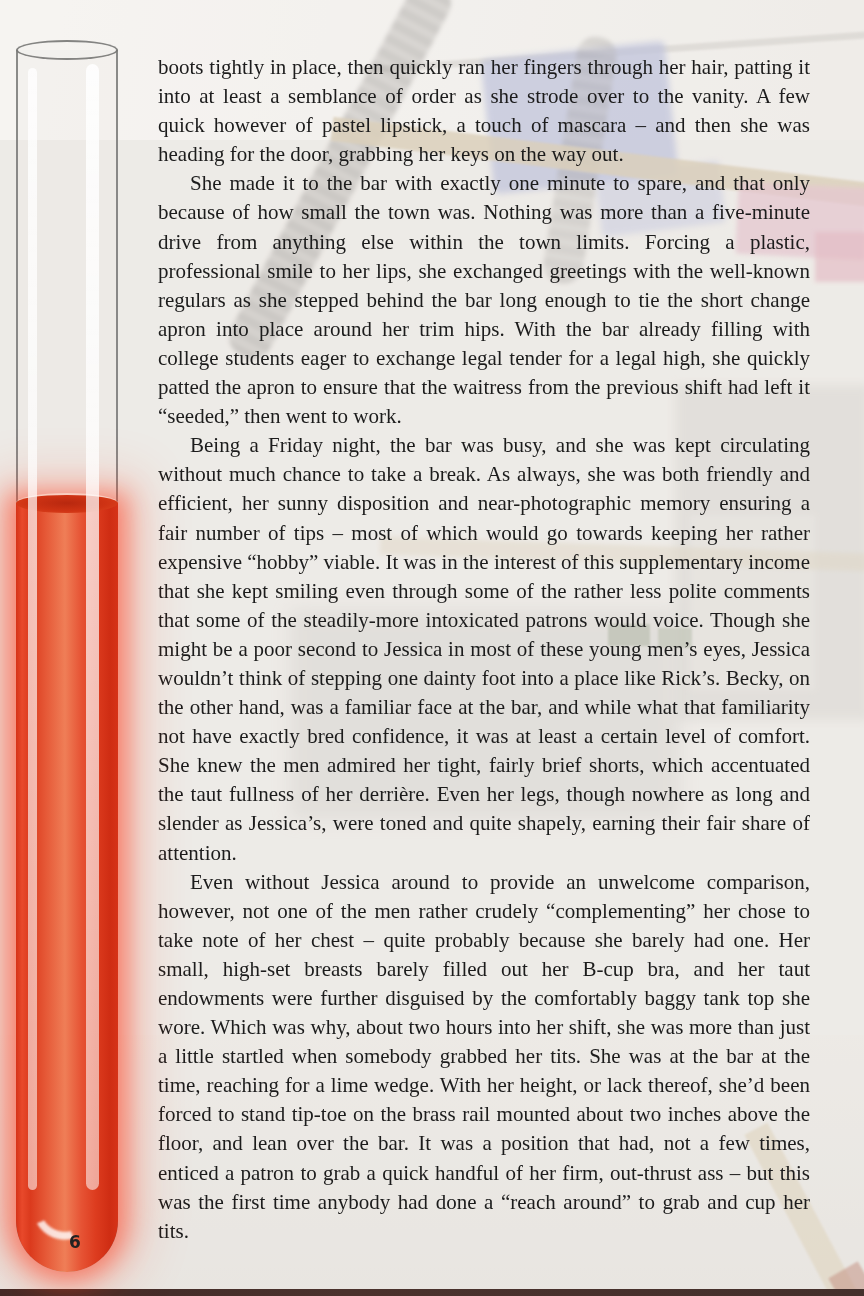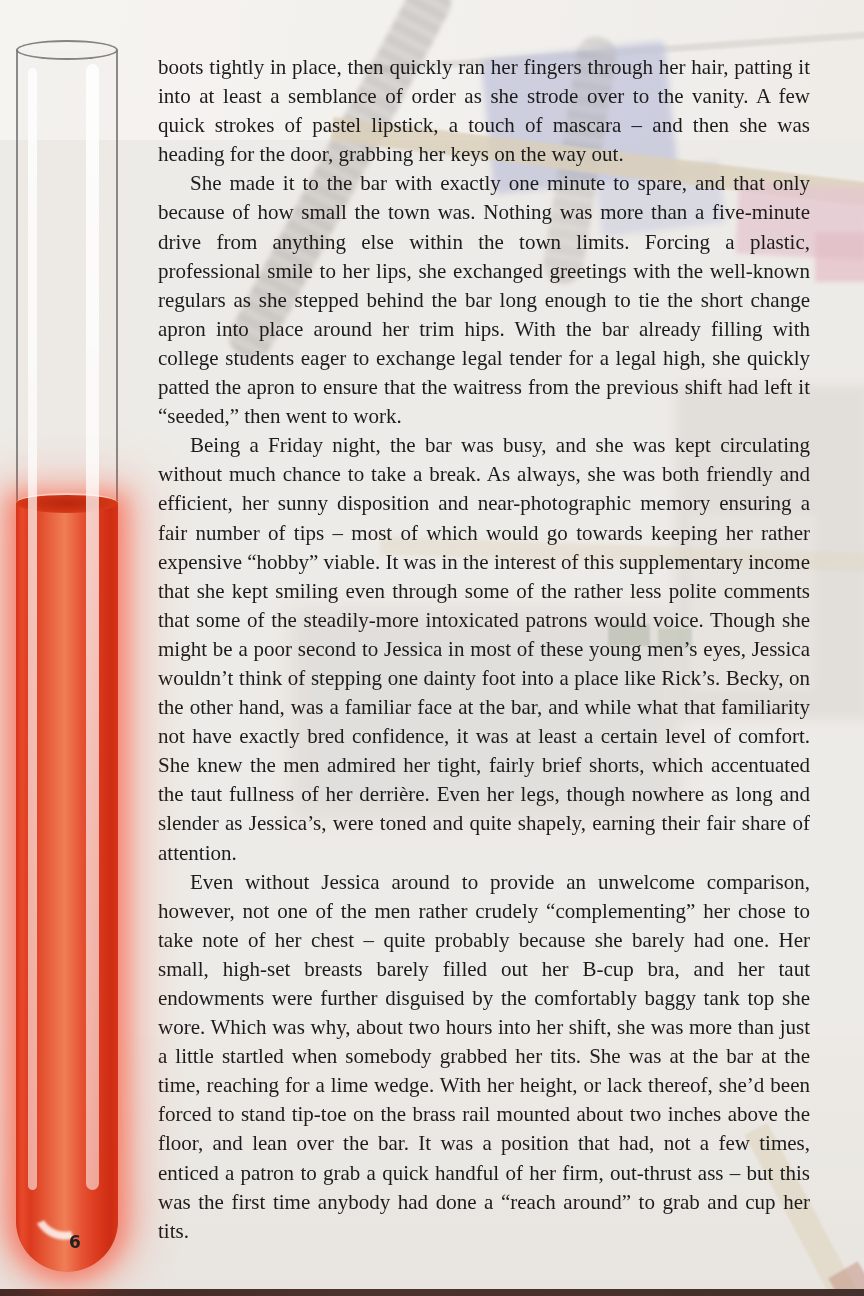--- a/index.html
+++ b/index.html
@@ -114,21 +114,21 @@
   <div class="bg-green-b"></div>
   <div class="bg-floor"></div>
   <div class="bg-strut"></div>
   <div class="bg-corner-red"></div>
   <div class="bg-wash"></div>
 </div>
 
 <div class="bottom-strip"></div>
 
 <div class="page-text">
-  <p class="no-indent">boots tightly in place, then quickly ran her fingers through her hair, patting it into at least a semblance of order as she strode over to the vanity. A few quick strokes of pastel lipstick, a touch of mascara – and then she was heading for the door, grabbing her keys on the way out.</p>
+  <p class="no-indent">boots tightly in place, then quickly ran her fingers through her hair, patting it into at least a semblance of order as she strode over to the vanity. A few quick however of pastel lipstick, a touch of mascara – and then she was heading for the door, grabbing her keys on the way out.</p>
   <p>She made it to the bar with exactly one minute to spare, and that only because of how small the town was. Nothing was more than a five-minute drive from anything else within the town limits. Forcing a plastic, professional smile to her lips, she exchanged greetings with the well-known regulars as she stepped behind the bar long enough to tie the short change apron into place around her trim hips. With the bar already filling with college students eager to exchange legal tender for a legal high, she quickly patted the apron to ensure that the waitress from the previous shift had left it “seeded,” then went to work.</p>
   <p>Being a Friday night, the bar was busy, and she was kept circulating without much chance to take a break. As always, she was both friendly and efficient, her sunny disposition and near-photographic memory ensuring a fair number of tips – most of which would go towards keeping her rather expensive “hobby” viable. It was in the interest of this supplementary income that she kept smiling even through some of the rather less polite comments that some of the steadily-more intoxicated patrons would voice. Though she might be a poor second to Jessica in most of these young men’s eyes, Jessica wouldn’t think of stepping one dainty foot into a place like Rick’s. Becky, on the other hand, was a familiar face at the bar, and while what that familiarity not have exactly bred confidence, it was at least a certain level of comfort. She knew the men admired her tight, fairly brief shorts, which accentuated the taut fullness of her derrière. Even her legs, though nowhere as long and slender as Jessica’s, were toned and quite shapely, earning their fair share of attention.</p>
   <p>Even without Jessica around to provide an unwelcome comparison, however, not one of the men rather crudely “complementing” her chose to take note of her chest – quite probably because she barely had one. Her small, high-set breasts barely filled out her B-cup bra, and her taut endowments were further disguised by the comfortably baggy tank top she wore. Which was why, about two hours into her shift, she was more than just a little startled when somebody grabbed her tits. She was at the bar at the time, reaching for a lime wedge. With her height, or lack thereof, she’d been forced to stand tip-toe on the brass rail mounted about two inches above the floor, and lean over the bar. It was a position that had, not a few times, enticed a patron to grab a quick handful of her firm, out-thrust ass – but this was the first time anybody had done a “reach around” to grab and cup her tits.</p>
 </div>
 
 <div class="tube">
   <div class="tube-glass"></div>
   <div class="tube-rim"></div>
   <div class="liquid"></div>
   <div class="liquid-top"></div>

